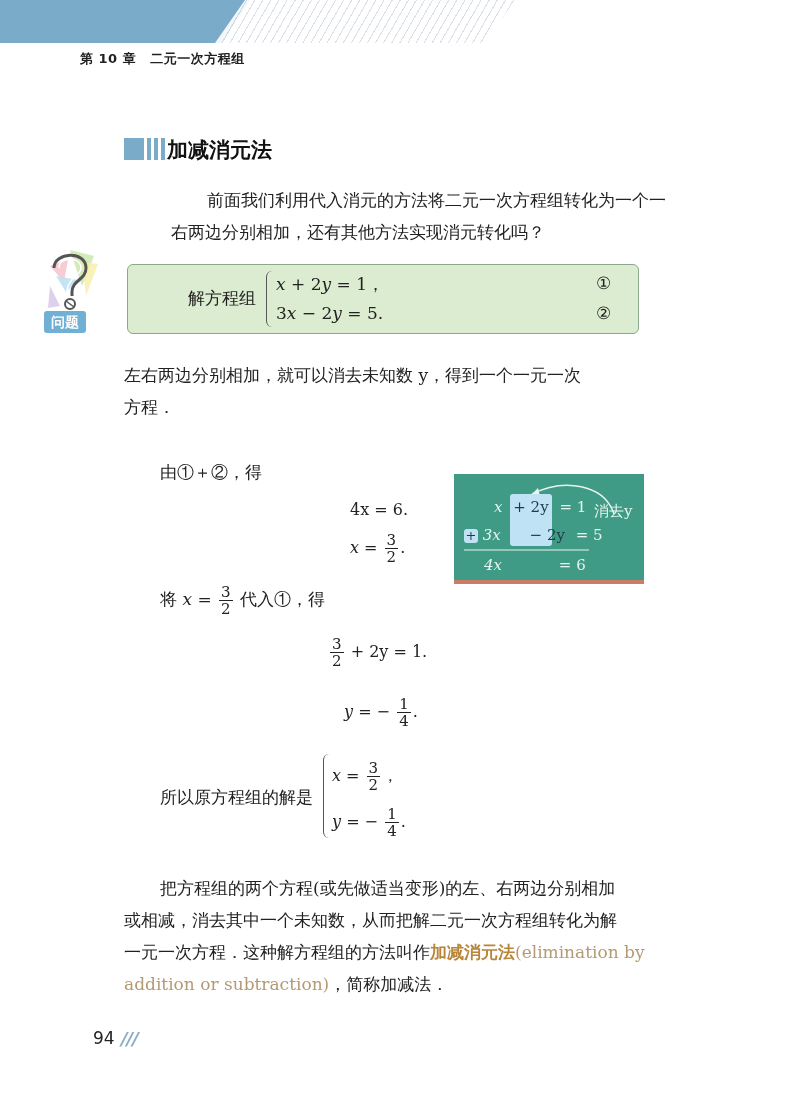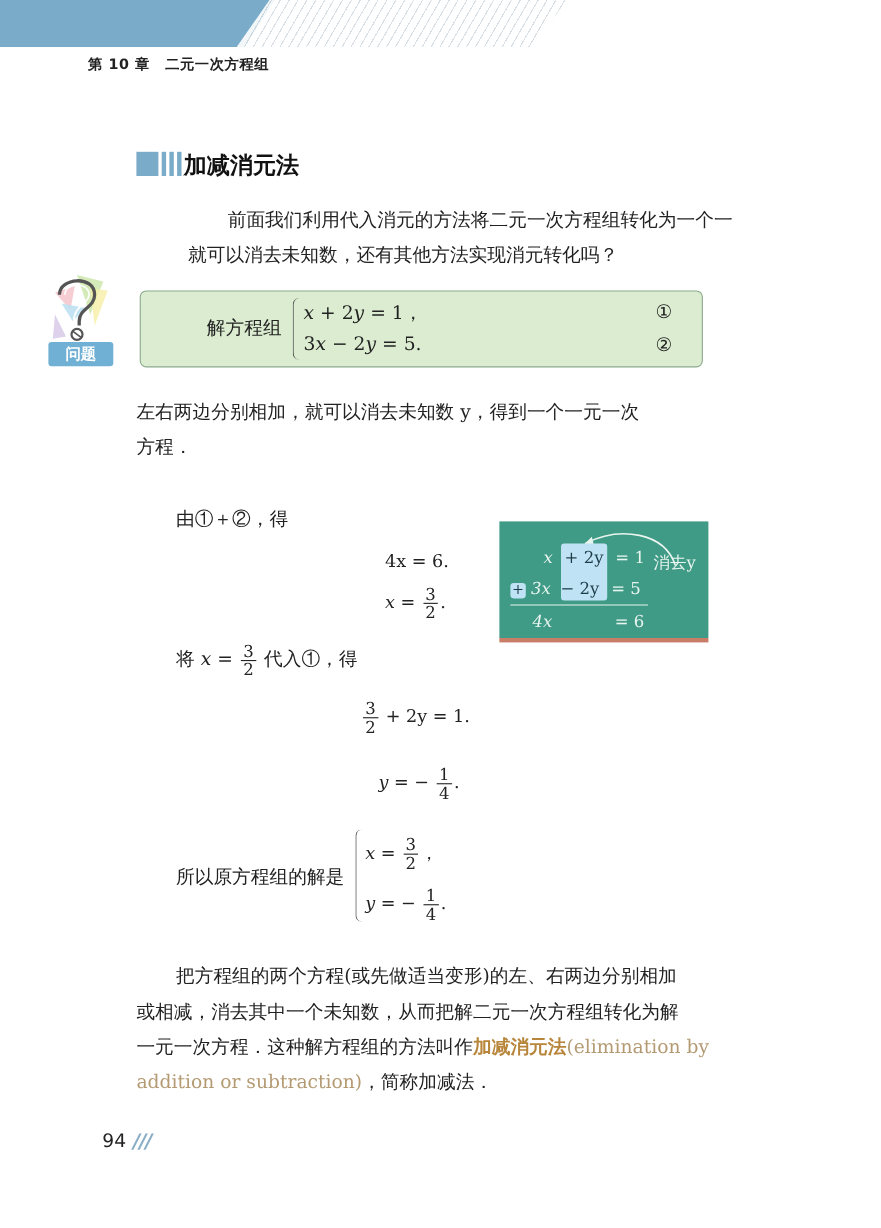--- a/index.html
+++ b/index.html
@@ -20,21 +20,21 @@
   .sec-mark{left:124px;top:138px;height:22px;display:flex;gap:3px;}
   .sec-mark .blk{width:20px;height:22px;background:#7aabc9;}
   .sec-mark .bar{width:4px;height:22px;background:#7aabc9;}
   .sec-title{left:167px;top:136px;font-family:"DejaVu Sans","Liberation Sans",sans-serif;
       font-size:21px;font-weight:bold;color:#111;}
   p.txt{margin:0;font-size:17px;line-height:32px;}
   .indent{text-indent:36px;}
   .m{font-family:"DejaVu Serif","Liberation Serif",serif;font-style:italic;}
   
   .qicon{left:42px;top:246px;width:56px;height:88px;}
-  .qlabel{left:44px;top:311px;width:59px;height:22px;background:#6fb0d4;border-radius:3px;
+  .qlabel{left:44px;top:311px;width:42px;height:22px;background:#6fb0d4;border-radius:3px;
       color:#fff;font-family:"DejaVu Sans","Liberation Sans",sans-serif;font-size:14px;
       text-align:center;line-height:22px;font-weight:bold;}
   
   .gbox{left:127px;top:264px;width:512px;height:70px;background:#dbecd0;border:1.5px solid #8aa98a;
       border-radius:6px;box-sizing:border-box;}
   .frac{display:inline-flex;flex-direction:column;align-items:center;vertical-align:middle;
       font-style:normal;font-size:15px;line-height:16px;margin:0 2px;}
   .frac .num{border-bottom:1px solid #222;padding:0 2px;}
   .brace{border-left:1.5px solid #555;border-radius:6px 0 0 6px;}
   
@@ -62,21 +62,21 @@
 <div class="abs sec-mark">
   <div class="blk"></div>
     <div class="bar"></div>
     <div class="bar"></div>
     <div class="bar"></div>
 </div>
 <div class="abs sec-title">加减消元法</div>
 
 <div class="abs" style="left:124px;top:184px;width:530px;margin-left:47px;">
   <p class="txt indent">前面我们利用代入消元的方法将二元一次方程组转化为一个一</p>
-  <p class="txt">就可以消去未知数，还有其他方法实现消元转化吗？</p>
+  <p class="txt">右两边分别相加，还有其他方法实现消元转化吗？</p>
 </div>
 
 <svg class="abs qicon" viewBox="0 0 56 88">
   <polygon points="28,4 52,10 40,40" fill="#c9e6a8" opacity=".8"></polygon>
   <polygon points="8,20 26,14 22,36" fill="#f3c1c7" opacity=".8"></polygon>
   <polygon points="14,30 36,34 24,46" fill="#bfe1f2" opacity=".9"></polygon>
   <polygon points="40,16 56,18 44,50" fill="#f6efa8" opacity=".8"></polygon>
   <polygon points="8,40 18,60 6,62" fill="#d6c6e6" opacity=".8"></polygon>
   <path d="M12,22 C12,6 44,4 44,22 C44,34 30,34 30,46 L30,50" fill="none" stroke="#555" stroke-width="3"></path>
   <path d="M17,22 C17,10 39,10 39,22 C39,30 25,32 25,46 L25,50" fill="none" stroke="#fff" stroke-width="1.5"></path>
@@ -121,21 +121,21 @@
   </svg>
   <div class="abs hl" style="left:56px;top:20px;width:42px;height:52px;"></div>
   <div class="abs btxt" style="left:40px;top:24px;">
     <span class="m">x</span>
     <span style="color:#1e3b48;margin-left:6px;">+ 2y</span>
     <span style="margin-left:6px;">= 1</span>
   </div>
   <div class="abs btxt" style="left:10px;top:52px;">
     <span style="display:inline-block;width:14px;height:14px;line-height:14px;text-align:center;background:#bfe3f4;color:#1e3b48;border-radius:3px;font-size:13px;">+</span>
     <span class="m">3x</span>
-    <span style="color:#1e3b48;margin-left:4px;">− 2y</span>
+    <span style="color:#1e3b48;margin-left:4px;padding-left:20px;">− 2y</span>
     <span style="margin-left:6px;">= 5</span>
   </div>
   <div class="abs btxt" style="left:30px;top:82px;">
     <span class="m">4x</span>
     <span style="margin-left:52px;">= 6</span>
   </div>
   <div class="abs btxt" style="left:140px;top:28px;">消去y</div>
 </div>
 <div class="abs board-edge"></div>
 

